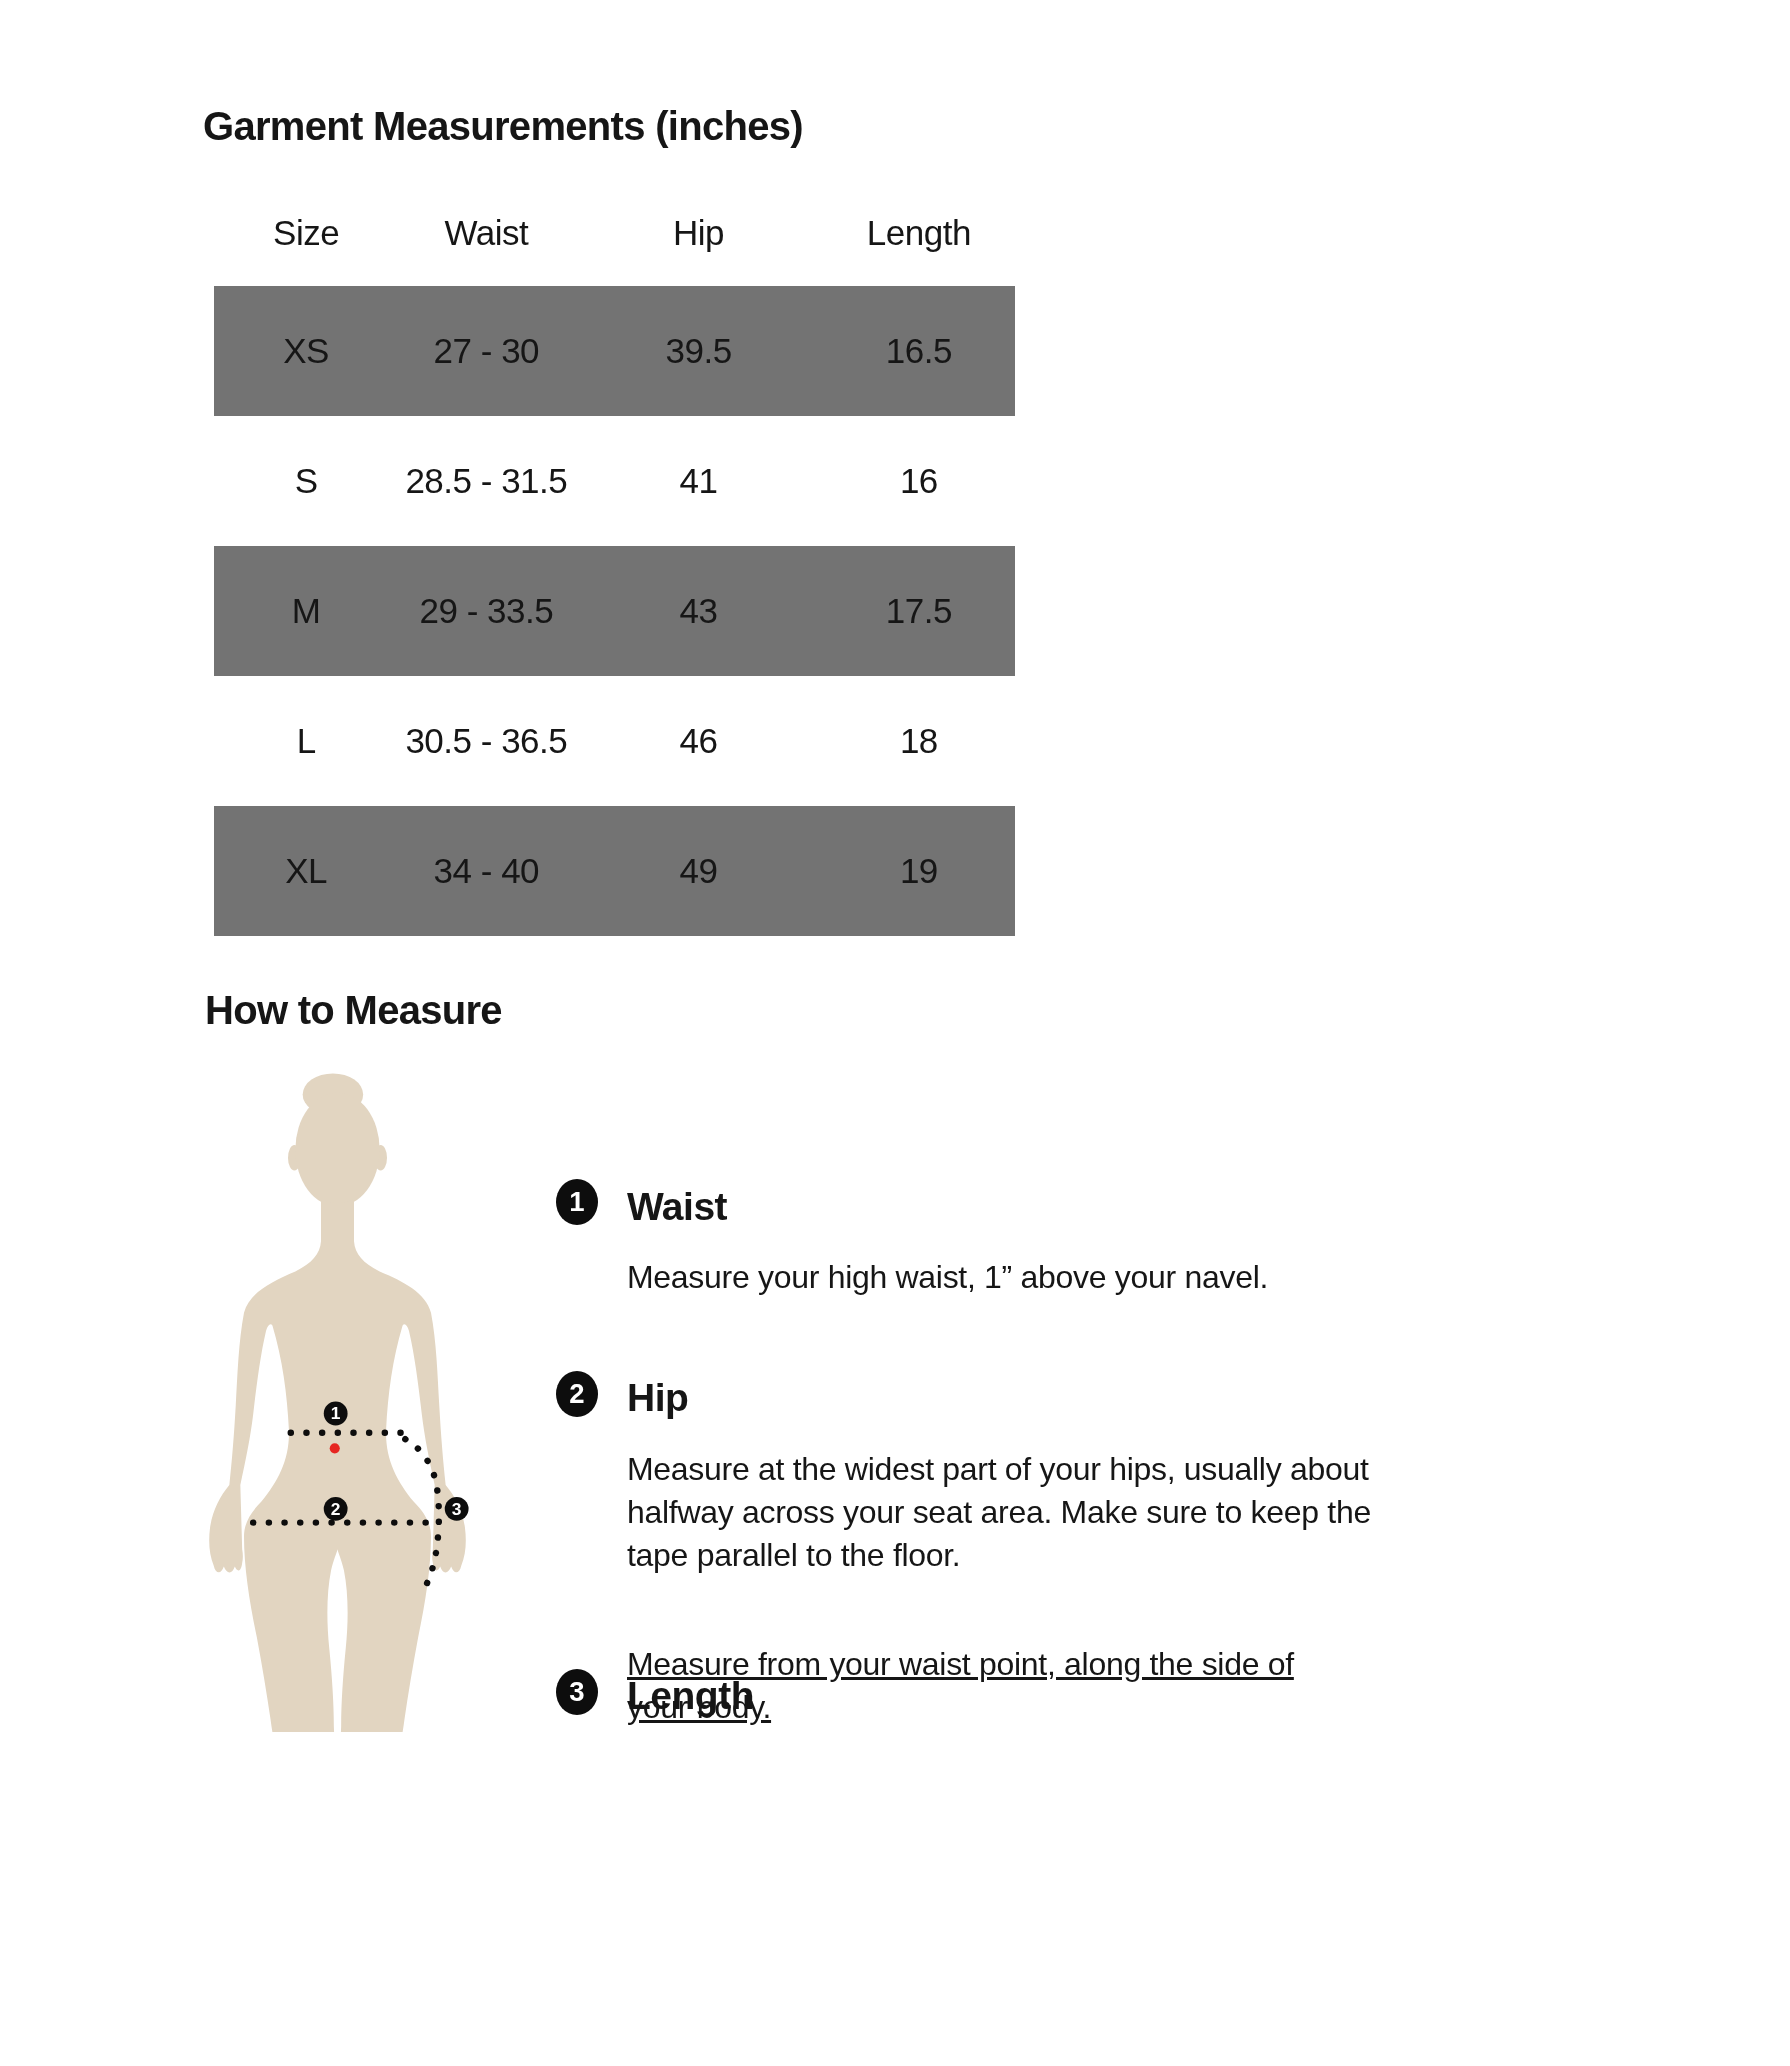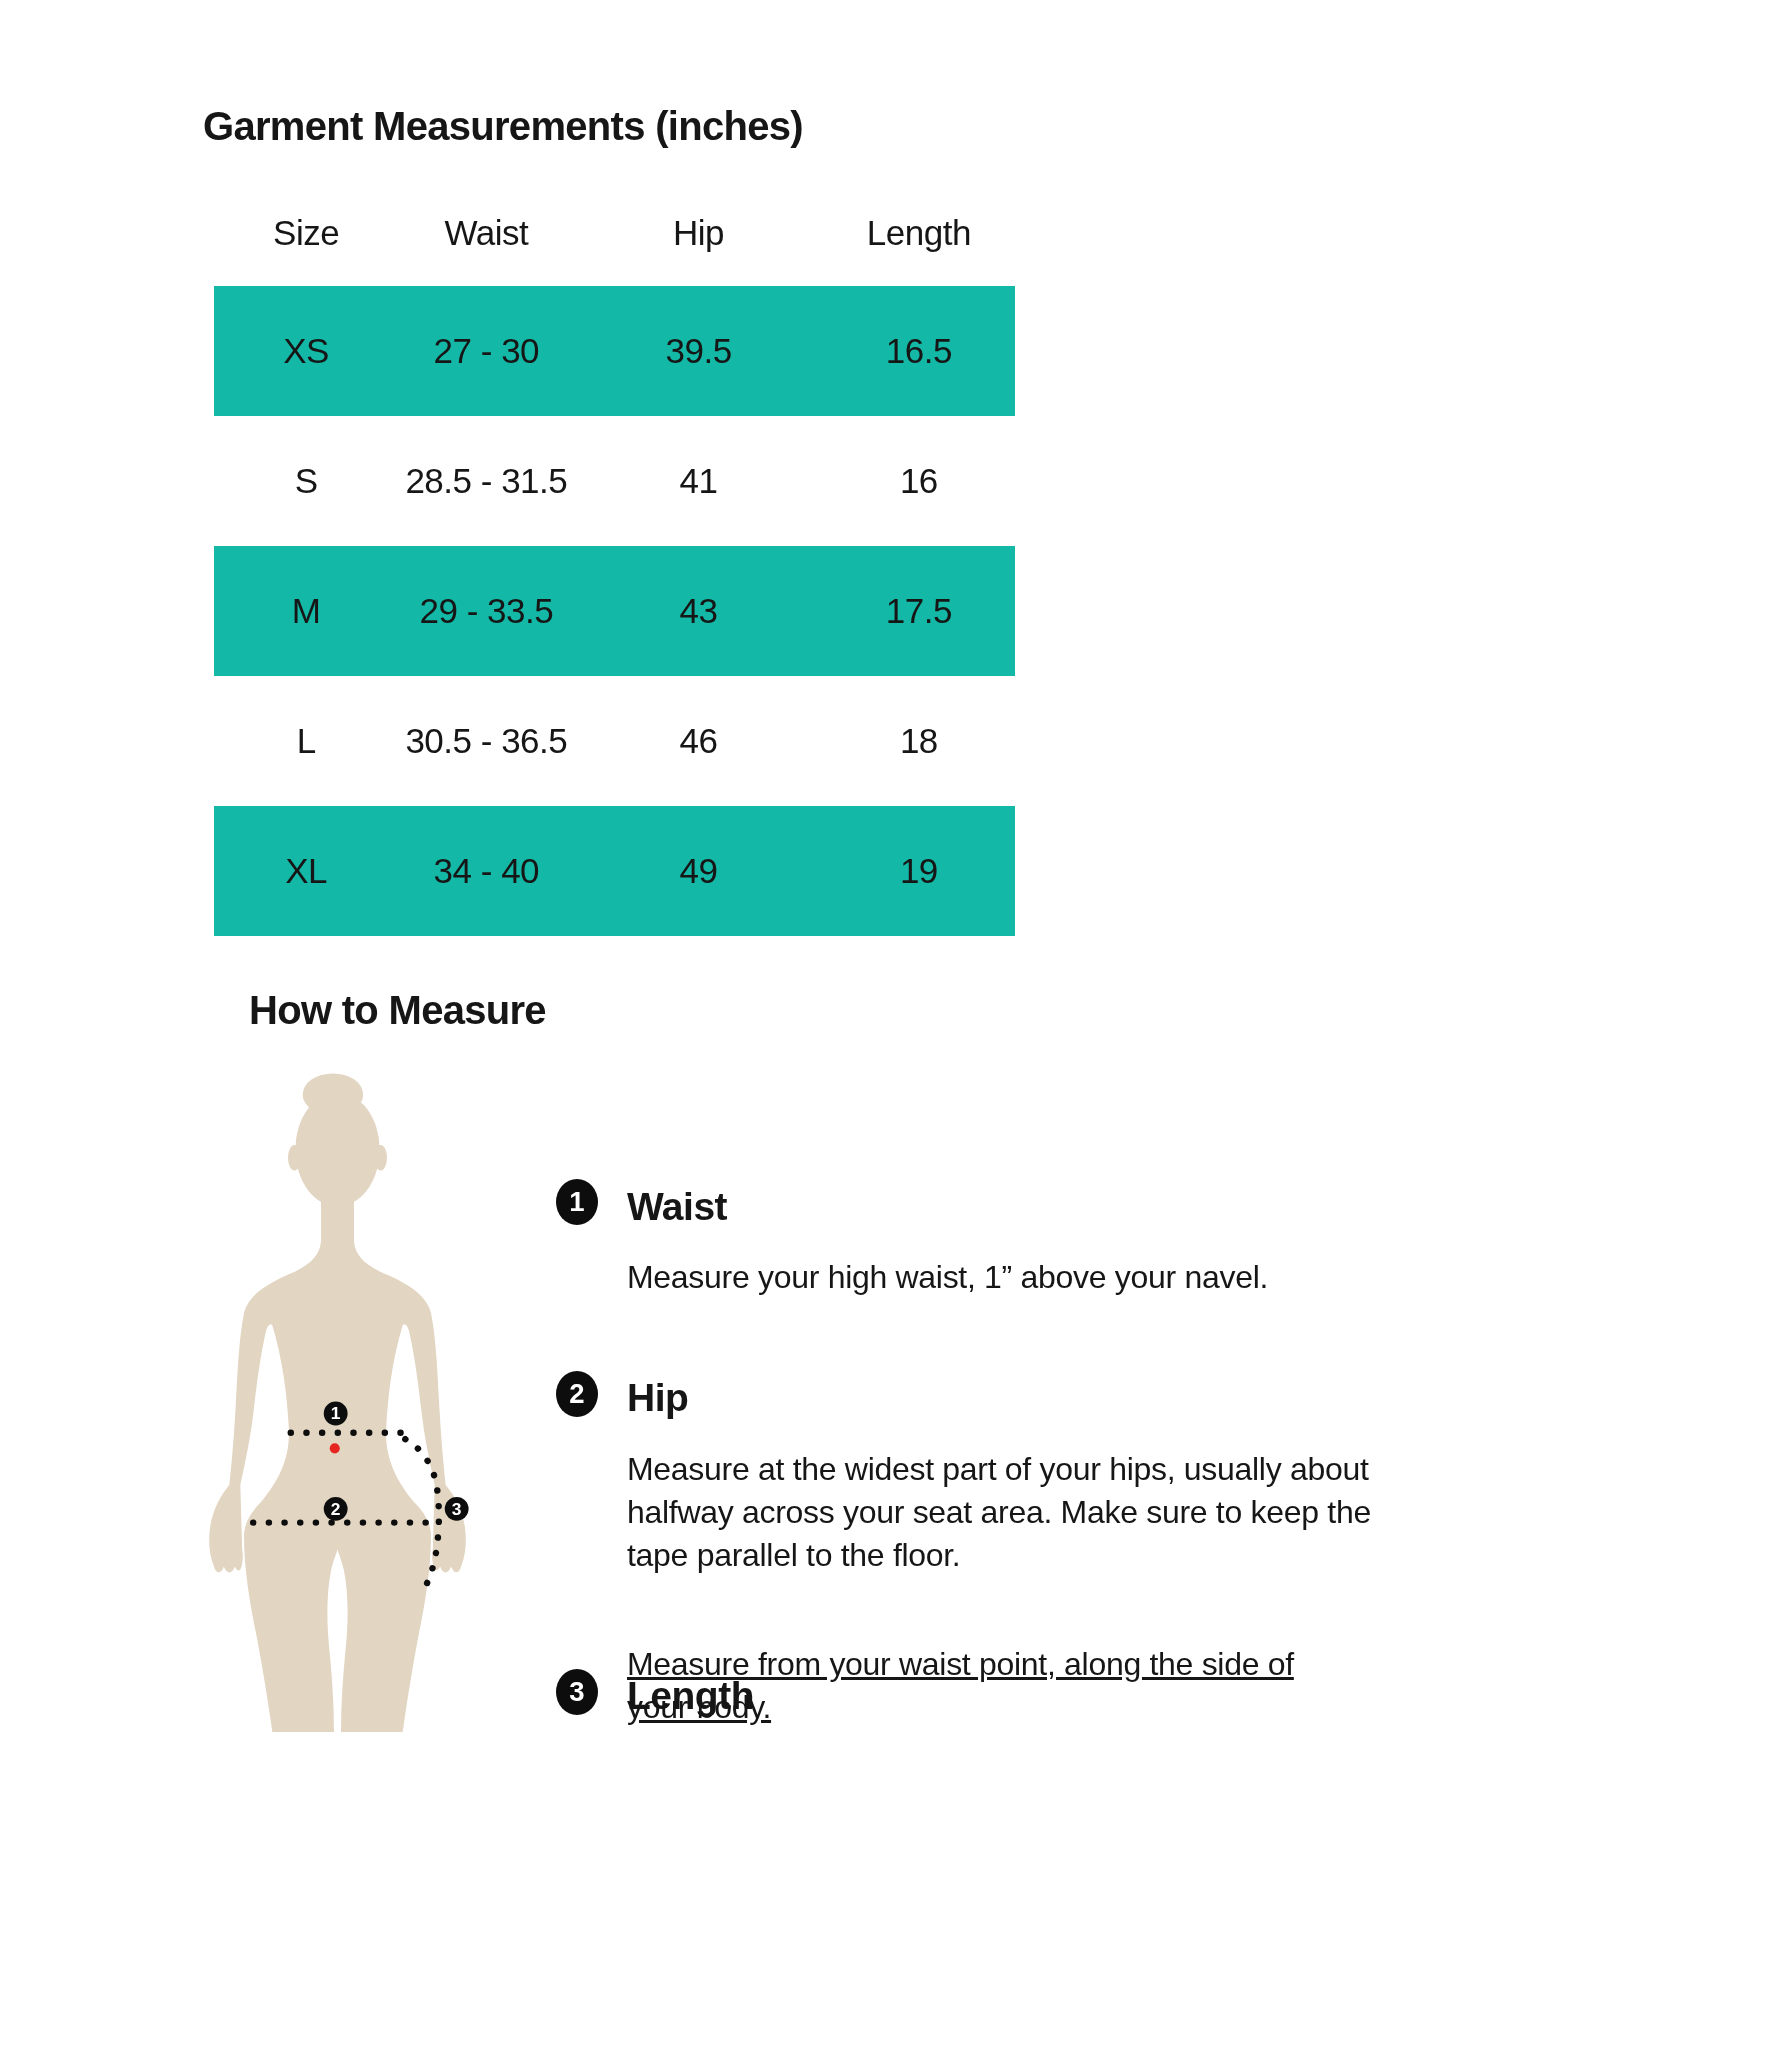--- a/index.html
+++ b/index.html
@@ -13,25 +13,25 @@
   }
   
   .size-table { position:absolute; left:214px; top:207px; width:801px; }
   .thead, .trow {
     display:grid; grid-template-columns:23% 22% 31% 24%;
     align-items:center; text-align:center;
   }
   .thead { height:51px; font-size:35px; font-weight:500; letter-spacing:-0.5px; }
   .tbody { margin-top:27.5px; }
   .trow { height:130px; font-size:35px; font-weight:400; letter-spacing:-0.5px; }
-  .trow.shaded { background:#14b8a6; }
+  .trow.shaded { background:#737373; }
   
   .section-title {
     position:absolute; left:205px; top:986px;
-    font-size:40px; font-weight:600; letter-spacing:-0.7px; line-height:48px;margin-left:44px;
+    font-size:40px; font-weight:600; letter-spacing:-0.7px; line-height:48px;
   }
   .figure-svg { position:absolute; left:200px; top:1070px; width:275px; height:918px; }
   .step-badge {
     position:absolute; left:556px; width:42px; height:46px; border-radius:50%;
     background:#0d0d0d; color:#ffffff; display:flex; align-items:center; justify-content:center;
     font-size:27.5px; font-weight:700;
   }
   .badge-1 { top:1179px; }
   .badge-2 { top:1371px; }
   .badge-3 { top:1669px; }

